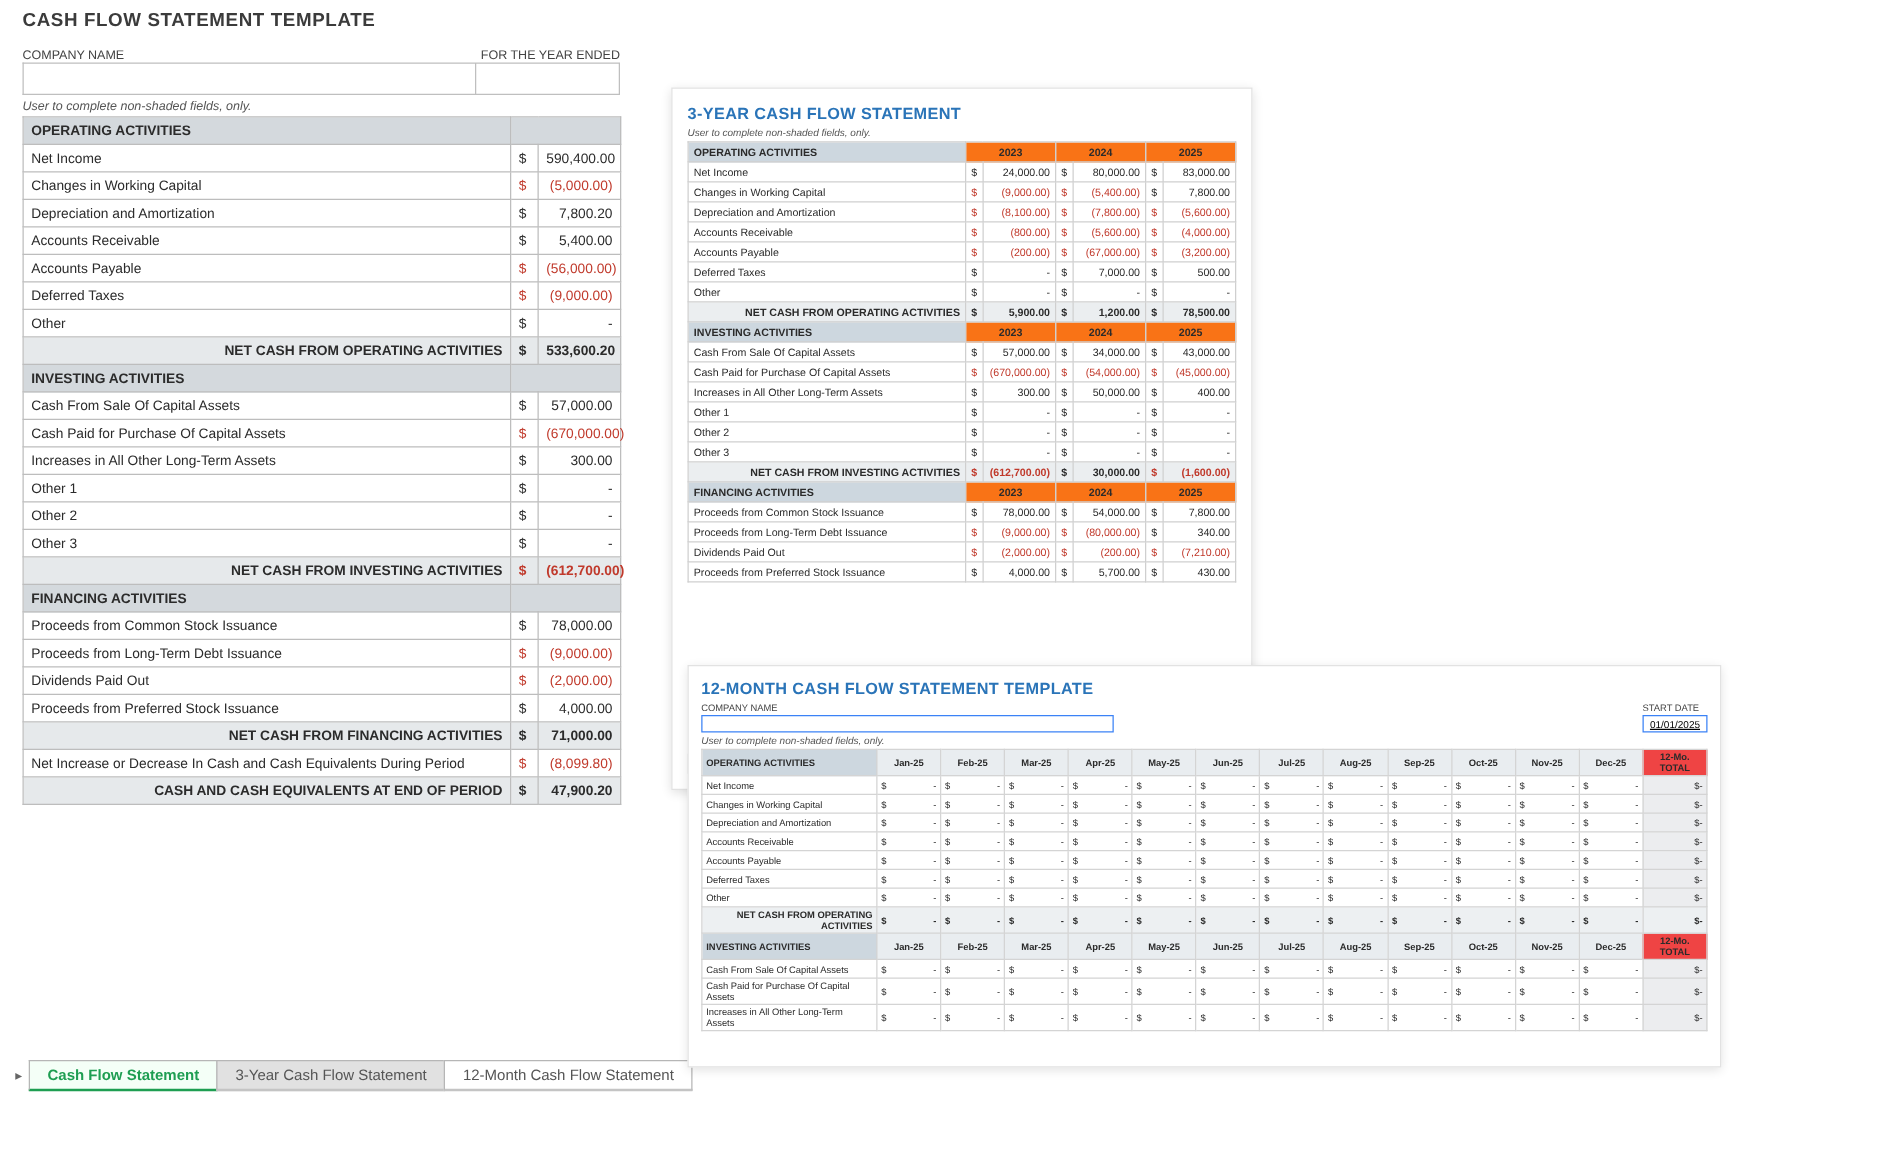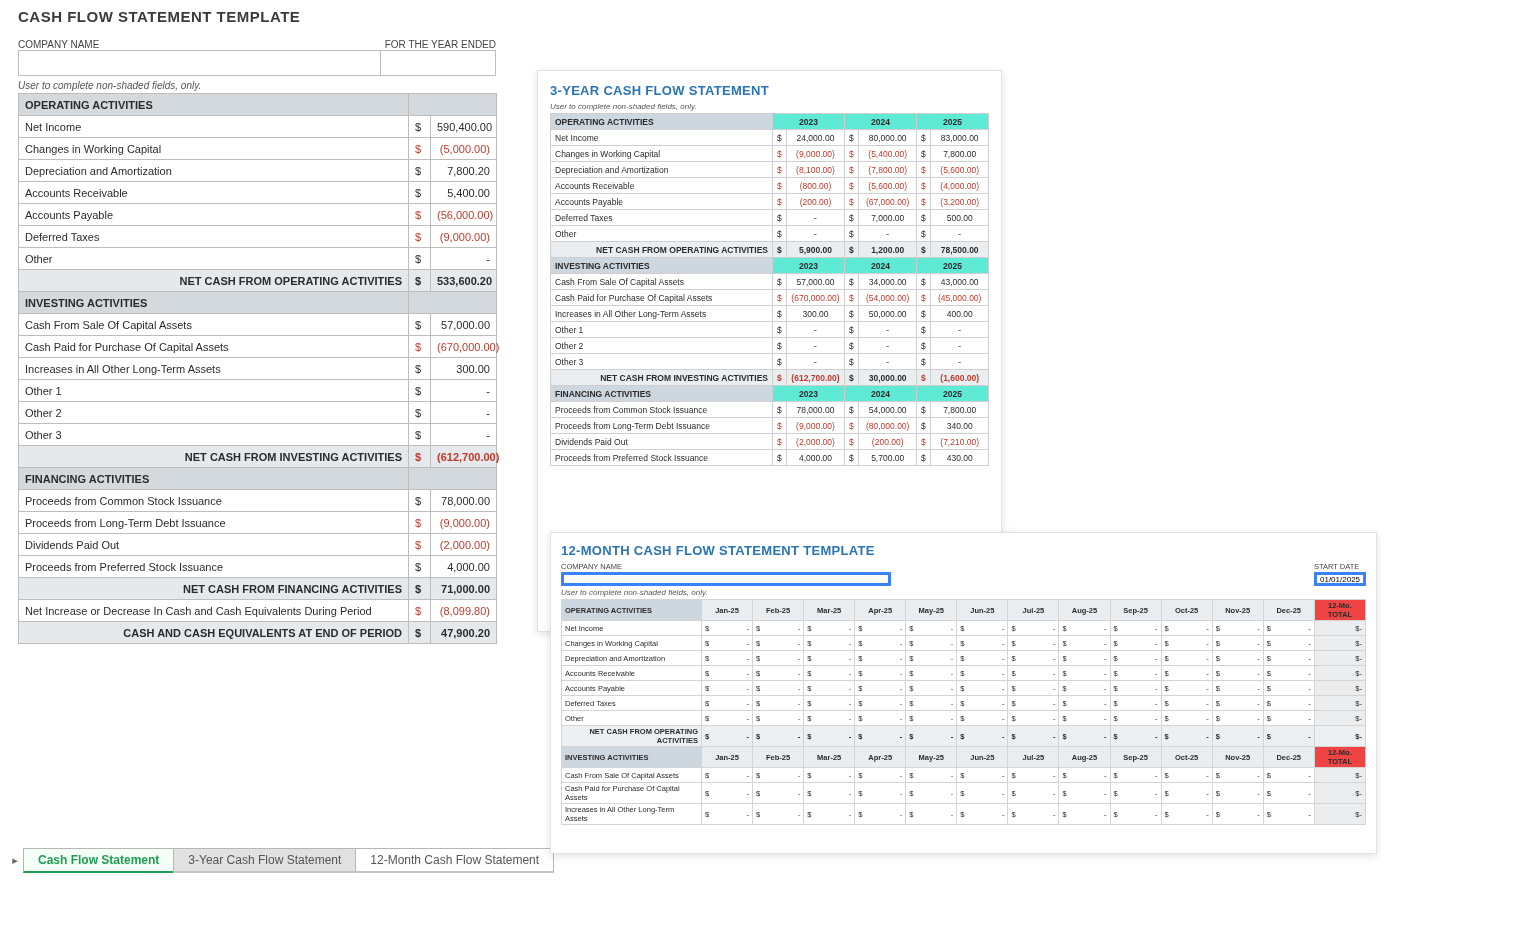--- a/index.html
+++ b/index.html
@@ -55,35 +55,35 @@
     box-shadow: 0 2px 8px rgba(0,0,0,0.12);
     overflow:hidden;
   }
   .card3y { left:537px; top:70px;  width:465px; height:562px; padding:12px 12px 12px 12px; }
   .card12 { left:550px; top:532px; width:827px; height:322px; padding:10px 10px 10px 10px; z-index:5; }
   .card h2 { color:#2a74b8; font-size:13px; font-weight:700; letter-spacing:0.3px; margin-bottom:4px; }
   .card .hint { font-size:8px; margin:2px 0 2px; }
   table.t3 { width:100%; border-collapse:collapse; font-size:8.5px; }
   .t3 th, .t3 td { border:1px solid #cfcfcf; padding:2px 4px; height:16px; }
   .t3 th.sec { background:#cdd7df; text-align:left; font-weight:700; }
-  .t3 th.yr  { background:#5eead4; text-align:center; font-weight:700; width:72px; }
+  .t3 th.yr  { background:#f97316; text-align:center; font-weight:700; width:72px; }
   .t3 td.lbl { text-align:left; }
   .t3 td.c   { width:10px; }
-  .t3 td.v   { text-align:center; width:55px; }
+  .t3 td.v   { text-align:right; width:55px; }
   .t3 tr.sub td { background:#ebeef0; font-weight:700; }
   .t3 tr.sub td.lbl { text-align:right; }
   .t3 .neg { color:#c0392b; }
   .card3y .yearbox {
     position:absolute; left:12px; bottom:12px; background:#e7ebee; border:1px solid #cfcfcf;
     padding:2px 6px; font-size:8.5px; font-weight:700;
   }
   
   .card12 .hdr { display:flex; justify-content:space-between; align-items:flex-start; margin:2px 0 2px; }
   .card12 .block { display:flex; flex-direction:column; font-size:8px; }
-  .card12 .block input { border:3px solid #3b82f6; height:14px; font-size:8px; padding:0 3px;text-decoration:underline; }
+  .card12 .block input { border:1px solid #3b82f6; height:14px; font-size:8px; padding:0 3px;text-decoration:underline; }
   .card12 .block .lbl { font-size:7.5px; color:#444; margin-bottom:1px; }
   .card12 .block.cname input { width:330px; }
   .card12 .block.sdate input { width:52px; text-align:center; }
   table.t12 { width:100%; border-collapse:collapse; font-size:7.5px; table-layout:fixed; }
   .t12 th, .t12 td { border:1px solid #d4d4d4; padding:1px 3px; height:15px; }
   .t12 th.sec { background:#cdd7df; text-align:left; font-weight:700; width:140px; }
   .t12 th.mo  { background:#e9edf0; text-align:center; font-weight:700;margin-top:41px; }
   .t12 th.tot { background:#ef4444; text-align:center; font-weight:700; }
   .t12 td.lbl { text-align:left; }
   .t12 td.cell { text-align:right; }

